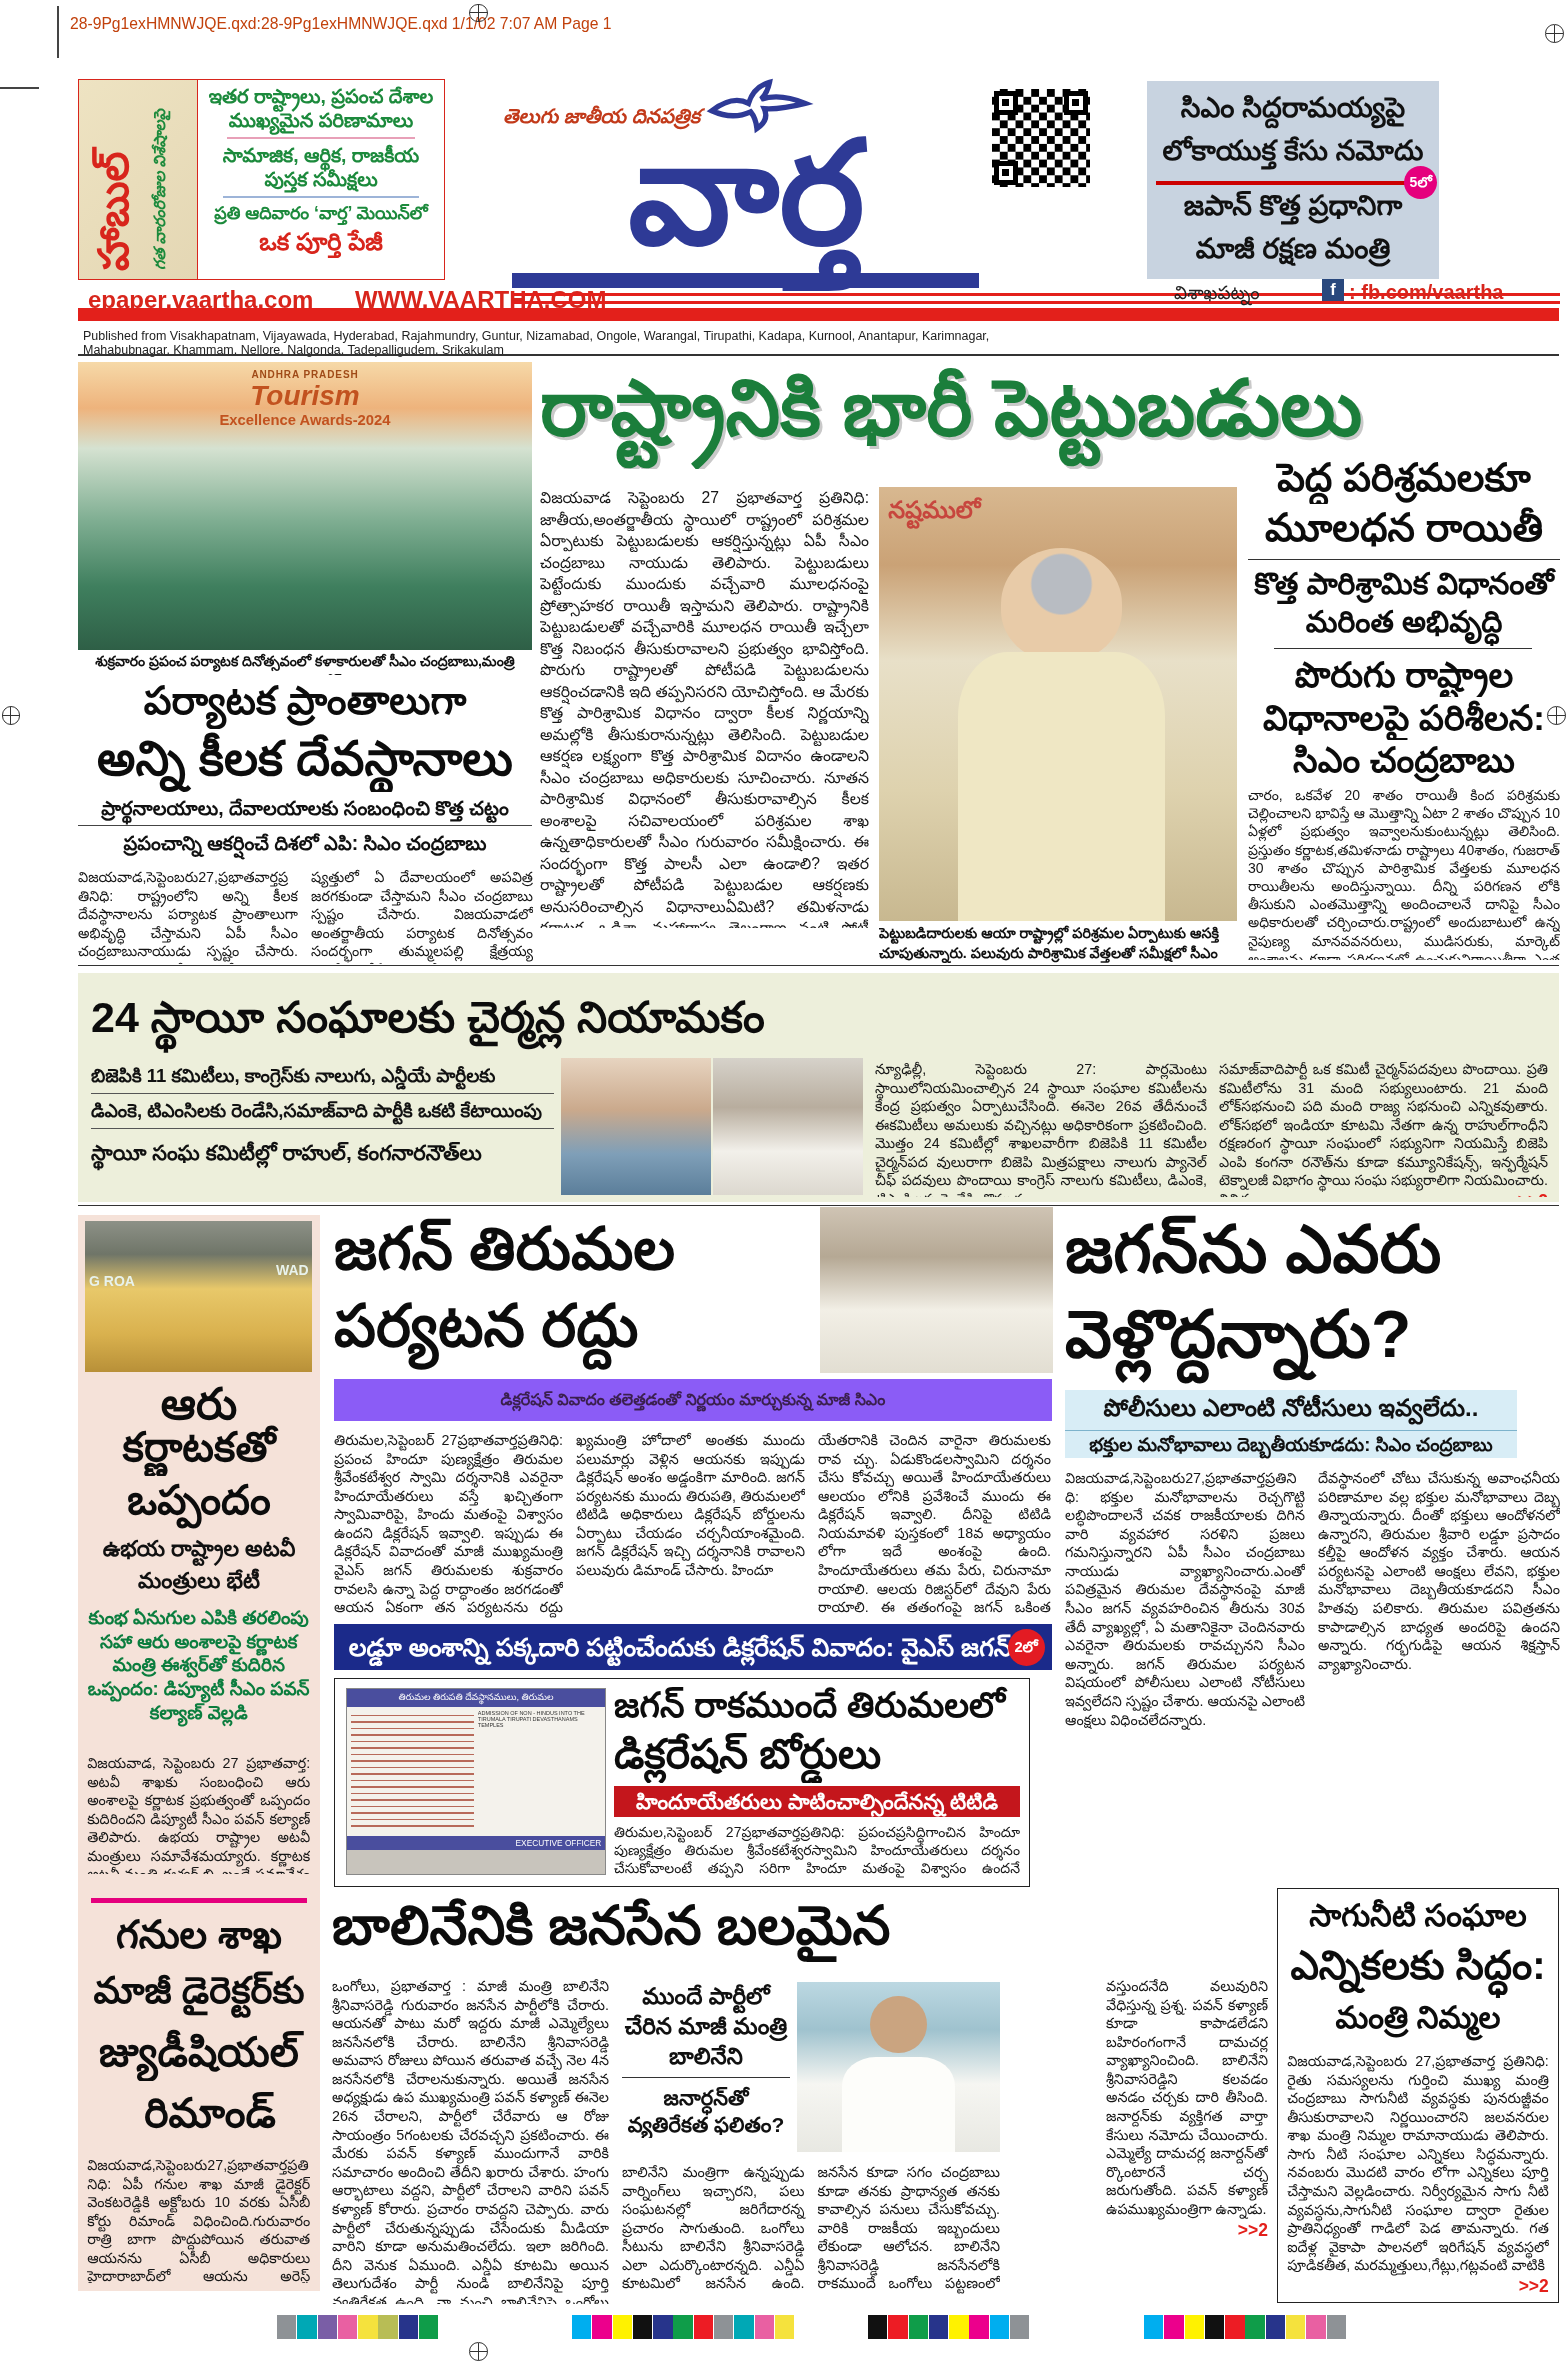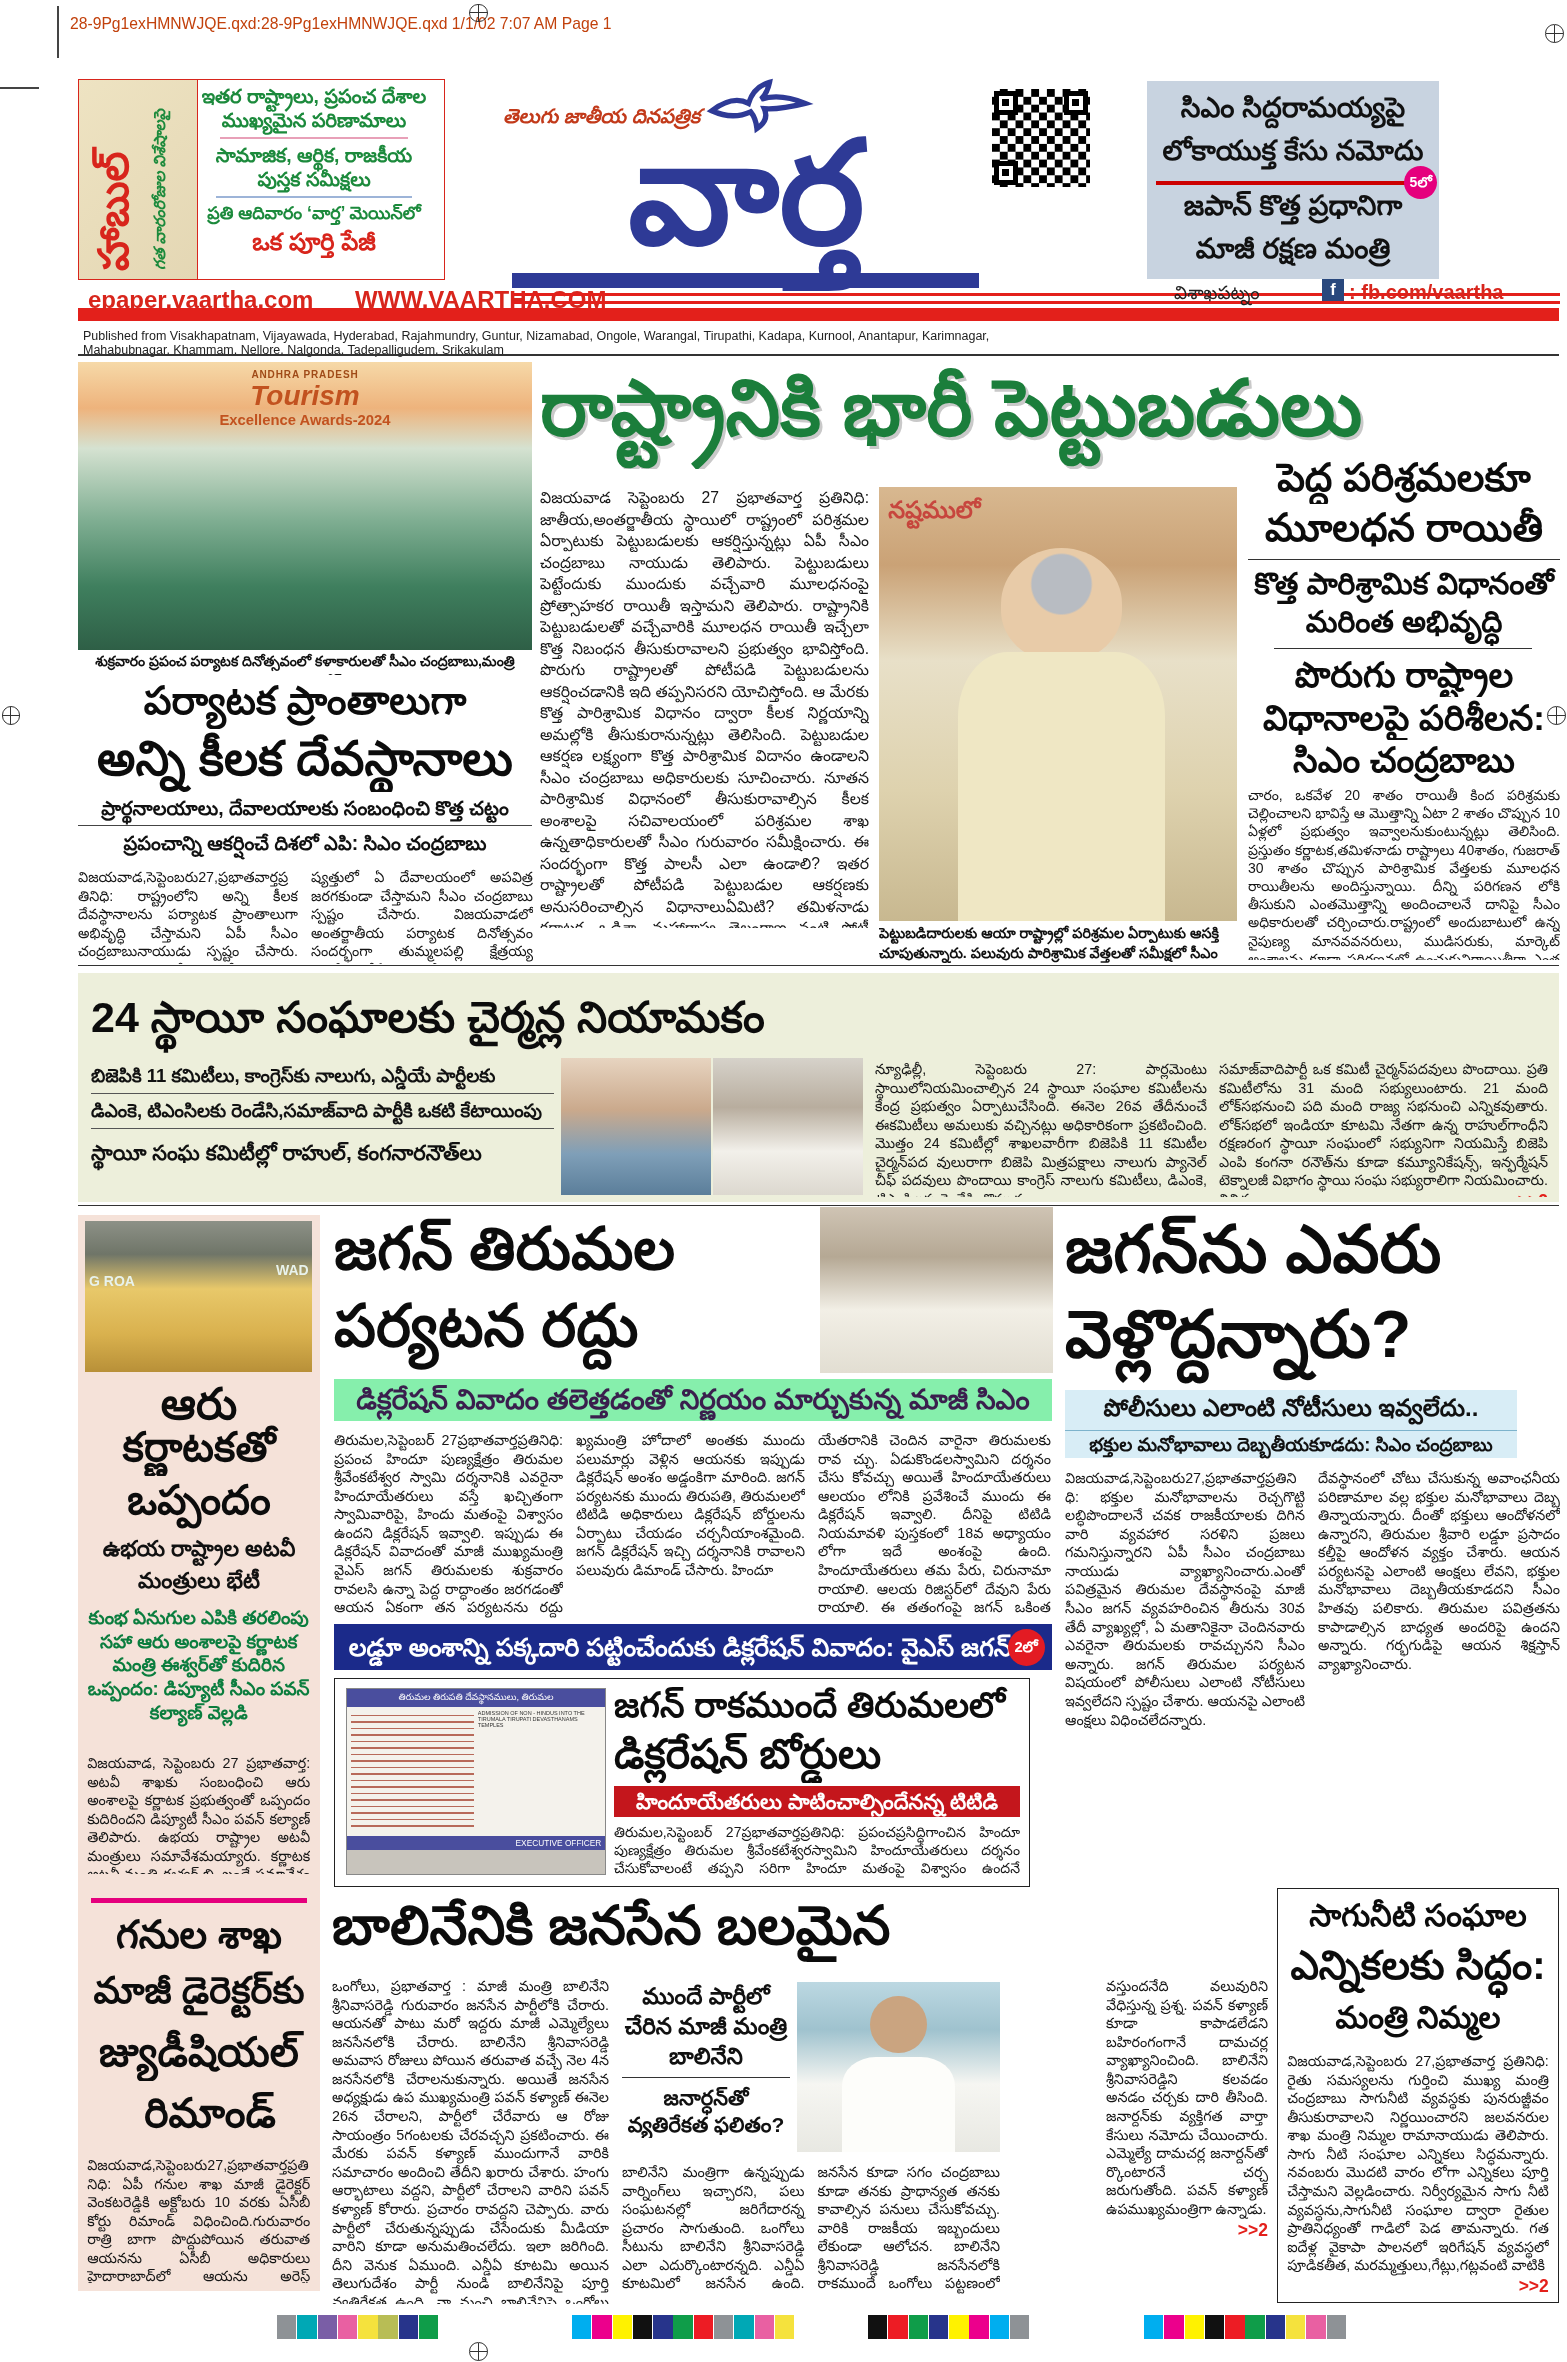--- a/index.html
+++ b/index.html
@@ -38,21 +38,21 @@
   <div class="abs regmark" style="left:1545px;top:24px;"></div>
   <div class="abs regmark" style="left:1.8px;top:706px;"></div>
   <div class="abs regmark" style="left:1547px;top:706px;"></div>
   <div class="abs regmark" style="left:469px;top:2342px;"></div>
 
   <div class="abs" style="left:78px;top:79px;width:365px;height:199px;border:1.8px solid #d8251c;background:#fff;">
     <div class="abs" style="left:0;top:0;width:118px;height:100%;background:linear-gradient(135deg,#eee3c2,#e4d7b4);border-right:1.8px solid #d8251c;">
       <div class="vert abs b" style="left:7.4px;top:5.5px;height:185px;font-size:42px;color:#d8251c;">హాబుల్</div>
       <div class="vert abs b" style="left:70px;top:9.2px;height:181px;font-size:15.7px;color:#1c8a3c;font-style:italic;">గత వారంరోజుల విశేషాలపై</div>
     </div>
-    <div class="abs c" style="left:115px;top:3.7px;width:240px;">
+    <div class="abs c" style="left:122px;top:3.7px;width:240px;">
       <div class="b" style="font-size:19.4px;color:#1c8a3c;line-height:1.25;">
         <span>ఇతర రాష్ట్రాలు, ప్రపంచ దేశాల</span><br>
         <span>ముఖ్యమైన పరిణామాలు</span>
       </div>
       <div style="height:1.8px;background:#e8a0b8;margin:4.6px 26px;"></div>
       <div class="b" style="font-size:19.4px;color:#1c8a3c;line-height:1.25;">
         <span>సామాజిక, ఆర్థిక, రాజకీయ</span><br>
         <span>పుస్తక సమీక్షలు</span>
       </div>
       <div style="height:1.8px;background:#9db4d8;margin:4.6px 22px;"></div>
@@ -163,21 +163,21 @@
     <div class="abs blk-h c hid" style="left:0;top:698px;width:242px;height:50px;font-size:39px;">గనుల శాఖ</div>
     <div class="abs blk-h c hid" style="left:0;top:755px;width:242px;height:50px;font-size:37px;">మాజీ డైరెక్టర్‌కు</div>
     <div class="abs blk-h c hid" style="left:0;top:814px;width:242px;height:52px;font-size:41px;">జ్యుడీషియల్</div>
     <div class="abs blk-h c hid" style="left:0;top:875px;width:242px;height:52px;font-size:41px;padding-left:11px;">రిమాండ్</div>
     <div class="abs news" style="left:9.2px;top:941px;width:223px;height:127px;"><span>విజయవాడ,సెప్టెంబరు27,ప్రభాతవార్తప్రతినిధి: ఏపీ గనుల శాఖ మాజీ డైరెక్టర్ వెంకటరెడ్డికి అక్టోబరు 10 వరకు ఏసీబీ కోర్టు రిమాండ్ విధించింది.గురువారం రాత్రి బాగా పొద్దుపోయిన తరువాత ఆయనను ఏసీబీ అధికారులు హైదారాబాద్‌లో ఆయను అరెస్ట్ చేసారు.గనుల లీజుల్లో అక్రమాలు చేసారనే ఫిర్యాదుపై ఏసీబీ ఆయనపై కేసు నమెదు చేసింది. జెపీ వీఎల్, జీసీకేసీ, ప్రతిమసంస్థలకు</span></div>
   </div>
 
   <div class="abs blk-h hid" style="left:334px;top:1215px;width:480px;height:76px;font-size:59px;">జగన్ తిరుమల</div>
   <div class="abs blk-h hid" style="left:334px;top:1292px;width:480px;height:79px;font-size:59px;">పర్యటన రద్దు</div>
   <div class="abs photo hid" style="left:820px;top:1207px;width:233px;height:166px;background:linear-gradient(180deg,#cfc4b4 0%,#b5a894 30%,#f2efe6 62%,#e2ded2 100%);"></div>
-  <div class="abs b c hid" style="left:334px;top:1379px;width:718px;height:42px;line-height:42px;background:#86efac;color:#3a1f4d;font-size:28px;">డిక్లరేషన్ వివాదం తలెత్తడంతో నిర్ణయం మార్చుకున్న మాజీ సిఎం</div>
+  <div class="abs b c hid" style="left:334px;top:1379px;width:718px;height:42px;line-height:42px;background:#8b5cf6;color:#3a1f4d;font-size:16px;">డిక్లరేషన్ వివాదం తలెత్తడంతో నిర్ణయం మార్చుకున్న మాజీ సిఎం</div>
   <div class="abs news" style="left:334px;top:1431px;width:229px;height:188px;">తిరుమల,సెప్టెంబర్ 27ప్రభాతవార్తప్రతినిధి: ప్రపంచ హిందూ పుణ్యక్షేత్రం తిరుమల శ్రీవేంకటేశ్వర స్వామి దర్శనానికి ఎవరైనా హిందూయేతరులు వస్తే ఖచ్చితంగా స్వామివారిపై, హిందు మతంపై విశ్వాసం ఉందని డిక్లరేషన్ ఇవ్వాలి. ఇప్పుడు ఈ డిక్లరేషన్ వివాదంతో మాజీ ముఖ్యమంత్రి వైఎస్ జగన్ తిరుమలకు శుక్రవారం రావలసి ఉన్నా పెద్ద రాద్ధాంతం జరగడంతో ఆయన ఏకంగా తన పర్యటనను రద్దు చేసుకున్నారు. మాజీ ము</div>
   <div class="abs news" style="left:576px;top:1431px;width:229px;height:188px;">ఖ్యమంత్రి హోదాలో అంతకు ముందు పలుమార్లు వెళ్లిన ఆయనకు ఇప్పుడు డిక్లరేషన్ అంశం అడ్డంకిగా మారింది. జగన్ పర్యటనకు ముందు తిరుపతి, తిరుమలలో టిటిడి అధికారులు డిక్లరేషన్ బోర్డులను ఏర్పాటు చేయడం చర్చనీయాంశమైంది. జగన్ డిక్లరేషన్ ఇచ్చి దర్శనానికి రావాలని పలువురు డిమాండ్ చేసారు. హిందూ</div>
   <div class="abs news" style="left:818px;top:1431px;width:233px;height:188px;"><span>యేతరానికి చెందిన వారైనా తిరుమలకు రావ చ్చు. ఏడుకొండలస్వామిని దర్శనం చేసు కోవచ్చు అయితే హిందూయేతరులు ఆలయం లోనికి ప్రవేశించే ముందు ఈ డిక్లరేషన్ ఇవ్వాలి. దీనిపై టిటిడి నియమావళి పుస్తకంలో 18వ అధ్యాయం లోగా ఇదే అంశంపై ఉంది. హిందూయేతరులు తమ పేరు, చిరునామా రాయాలి. ఆలయ రిజిస్టర్‌లో దేవుని పేరు రాయాలి. ఈ తతంగంపై జగన్ ఒకింత అసహనం వ్యక్తం చేయడం, ఆయన రాకకుముందే తిరుమల,</span></div>
   <div class="abs hid" style="left:334px;top:1624px;width:718px;height:46px;background:#1b2a8a;color:#fff;font-weight:bold;font-size:25px;line-height:46px;padding-left:14.8px;box-sizing:border-box;">
     <span>లడ్డూ అంశాన్ని పక్కదారి పట్టించేందుకు డిక్లరేషన్ వివాదం: వైఎస్ జగన్</span>
     <span class="abs c b" style="right:7.4px;top:4.6px;width:37px;height:37px;line-height:37px;border-radius:50%;background:#e31b23;color:#fff;font-size:14.8px;">2లో</span>
   </div>
 
   <div class="abs" style="left:334px;top:1678px;width:694px;height:207px;border:1.8px solid #222;background:#fff;">
     <div class="abs hid" style="left:11px;top:9.2px;width:258px;height:185px;background:#c8c4bc;border:0.9px solid #888;">

